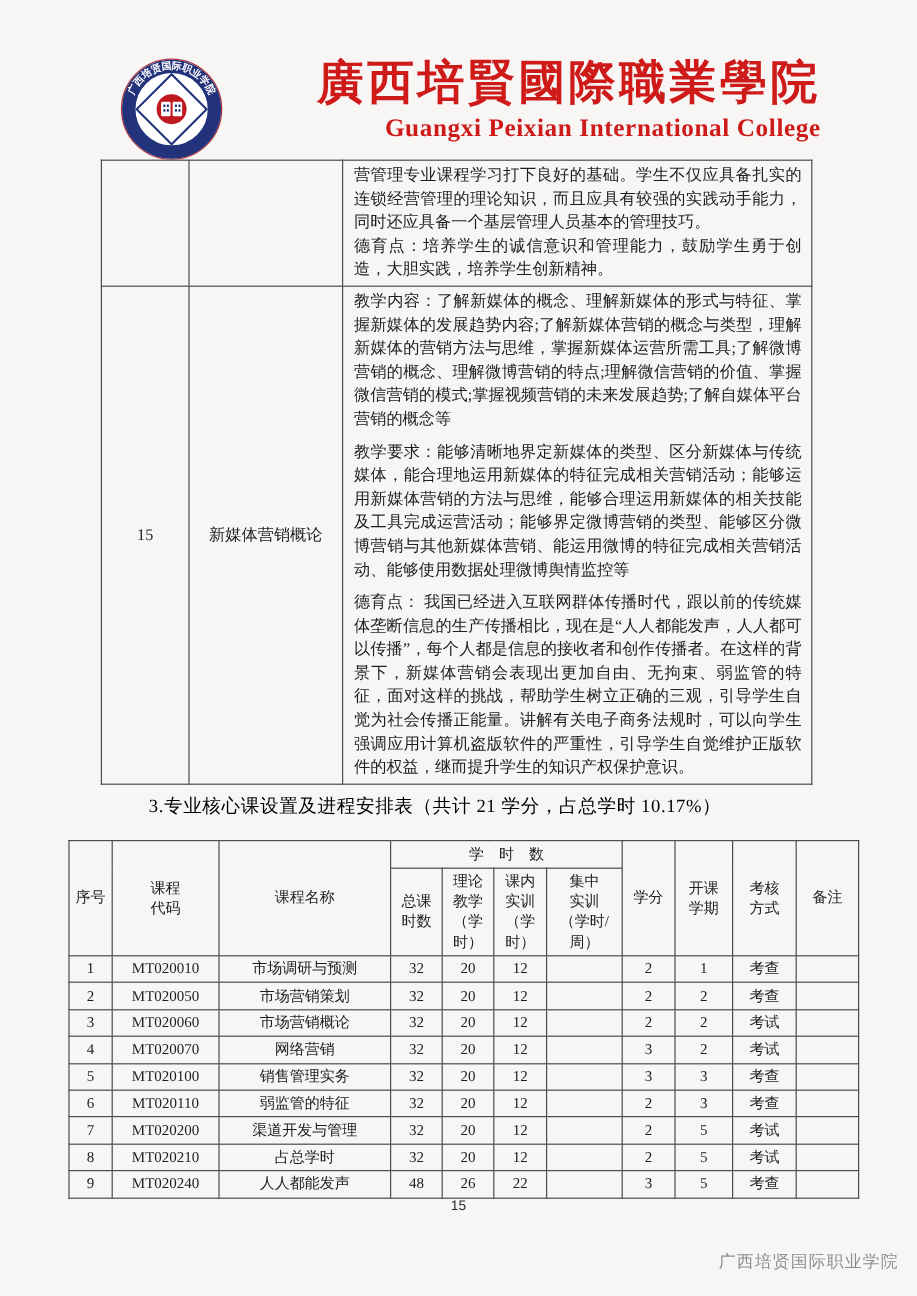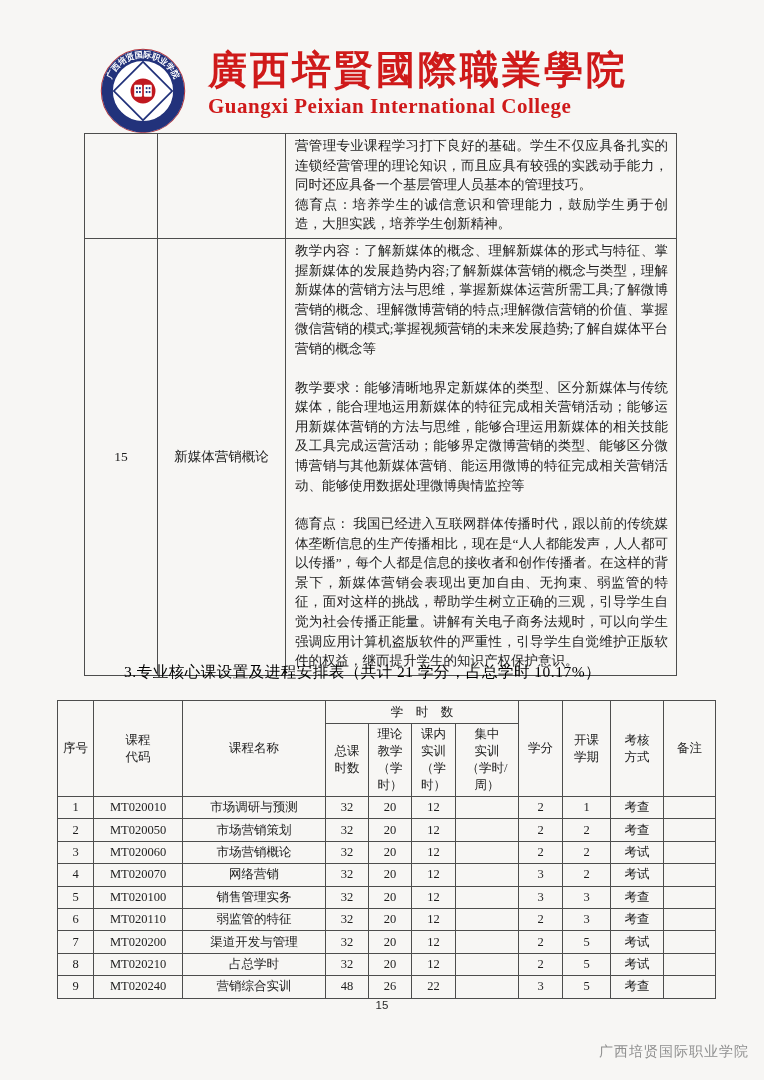--- a/index.html
+++ b/index.html
@@ -6,21 +6,21 @@
   body{
     width:764px;height:1080px;position:relative;
     background:#f7f6f4;color:#1d1d1d;
     font-family:"Liberation Serif","DejaVu Serif",serif;
     overflow:hidden;
   }
 
   
   .header{position:absolute;left:86px;top:42px;width:592px;height:92px;}
   .logo{position:absolute;left:14px;top:6px;width:86px;height:86px;}
-  .titles{position:absolute;left:122px;top:6px;width:462px;text-align:left;}
+  .titles{position:absolute;left:136px;top:6px;width:462px;text-align:right;}
   .title-cn{
     font-size:39px;font-weight:bold;color:#cf1a1a;letter-spacing:3px;
     line-height:1.15;white-space:nowrap;
   }
   .title-en{
     font-size:21px;font-weight:bold;color:#cf1a1a;margin-top:1px;
     letter-spacing:0.5px;white-space:nowrap;
   }
 
   
@@ -28,21 +28,21 @@
     position:absolute;left:84px;top:133px;width:592px;
     border-collapse:collapse;table-layout:fixed;
   }
   .detail td{
     border:1px solid #4d4d4d;vertical-align:middle;
     font-size:13.5px;line-height:19.6px;background:transparent;
   }
   .detail td.txt{padding:2px 8px 4px 9px;text-align:justify;vertical-align:top;}
   .detail td.lbl{text-align:center;font-size:13.5px;}
   .detail p{margin:0;}
-  .detail p.gap{margin-top:19px;}
+  .detail p.gap{margin-top:8px;}
   tr.row-cont{height:99px;margin-top:43px;}
 
   
   .section-heading{
     position:absolute;left:124px;top:662px;font-size:15.5px;color:#000000;
     letter-spacing:0.5px;
   }
 
   
   table.schedule{
@@ -285,21 +285,21 @@
         <td>12</td>
         <td></td>
         <td>2</td>
         <td>5</td>
         <td>考试</td>
         <td></td>
       </tr>
       <tr>
         <td>9</td>
         <td>MT020240</td>
-        <td>营销综合实训</td>
+        <td>人人都能发声</td>
         <td>48</td>
         <td>26</td>
         <td>22</td>
         <td></td>
         <td>3</td>
         <td>5</td>
         <td>考查</td>
         <td></td>
       </tr>
     </tbody>

